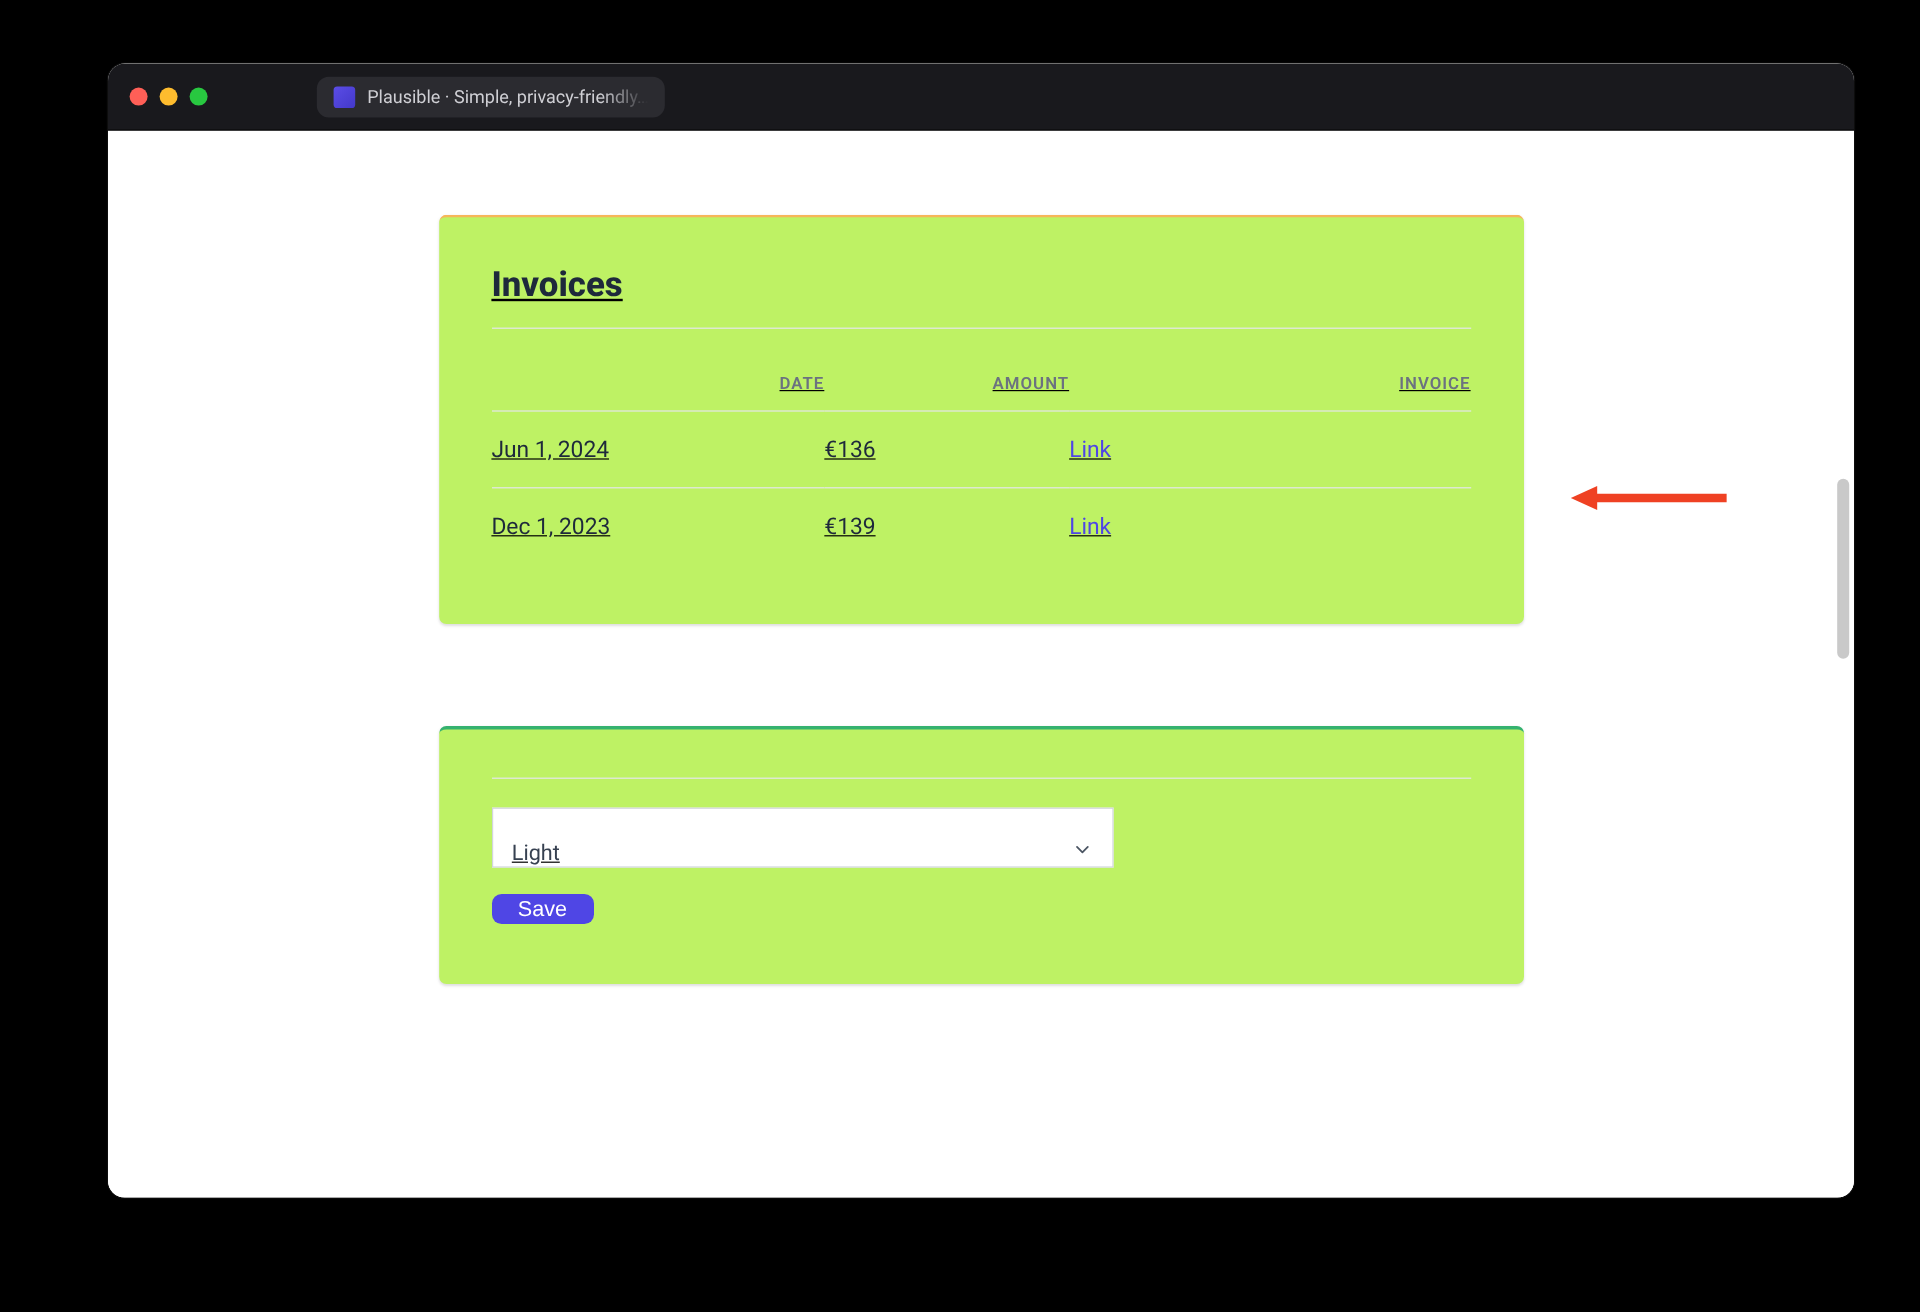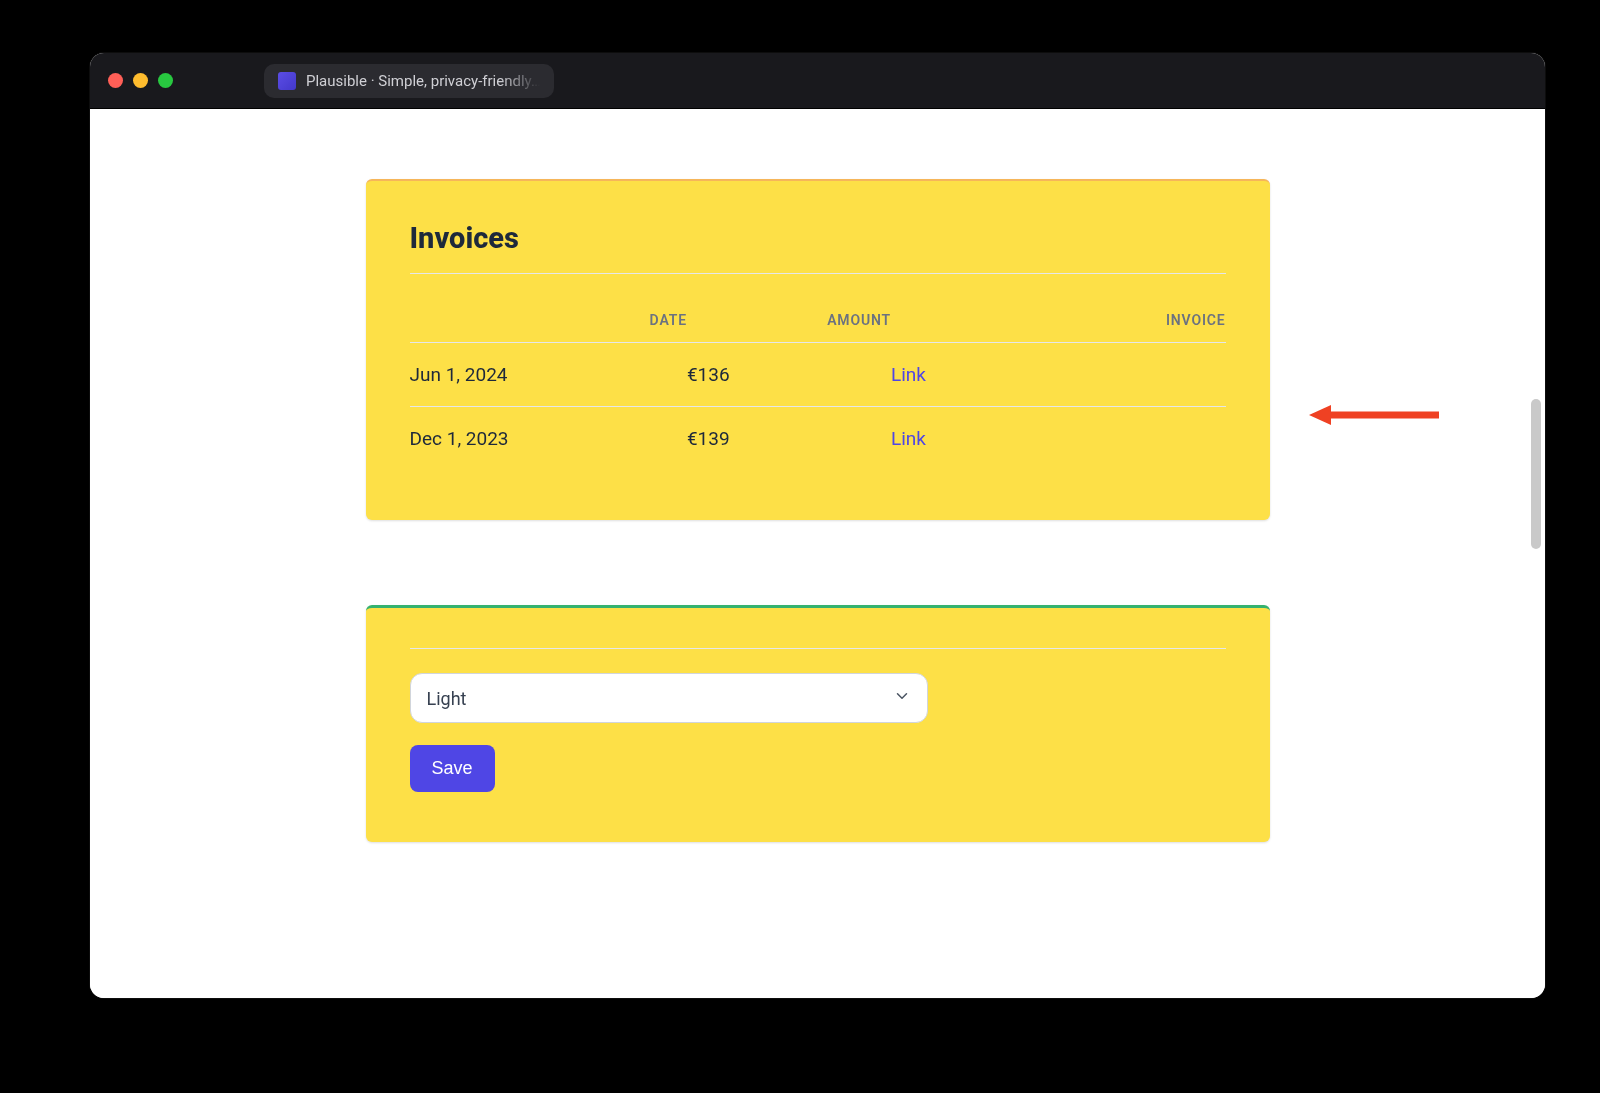--- a/index.html
+++ b/index.html
@@ -52,25 +52,26 @@
     position: absolute;
     left: 0; top: 56px;
     right: 0; bottom: 0;
     background: #fff;
     overflow: hidden;
   }
   .page { padding: 0 0 40px 0; }
   .card {
     width: 904px;
     margin: 0 auto 85px auto;
-    background: #fde047;
+    background: #bef264;
     border-radius: 6px;
     box-shadow: 0 1px 3px rgba(0,0,0,0.08), 0 1px 2px rgba(0,0,0,0.06);
     padding: 40px 44px 50px;
     position: relative;
+    text-decoration: underline;
   }
   .card.top-orange { border-top: 2px solid #f6b65a; margin-top: 70px; }
   .card.top-green { border-top: 3px solid #35b26f; }
   .card h2 {
     font-size: 29px;
     font-weight: 800;
     color: #1e293b;
     margin-bottom: 18px;
   }
   .hr { height:1px; background:#e5e7eb; margin-bottom: 24px; }
@@ -91,36 +92,36 @@
   }
   table.invoices td a { color: #4f46e5; text-decoration: none; text-align: center; }
   .col-date { width: 34%; }
   .col-amount { width: 25%; margin-left: 29px; }
   .col-invoice { width: 41%; }
   .field-label { font-size: 18px; color: #1e293b; margin-bottom: 10px; margin-top:6px; }
   .select {
     width: 518px;
     height: 50px;
     border: 1px solid #d1d5db;
-    border-radius: 12px;
-    display: flex; align-items: center; justify-content: space-between;
+    border-radius: 0;
+    display: flex; align-items: flex-end; justify-content: space-between;
     padding: 0 16px;
     font-size: 18px;
     color: #374151;
     background: #fff;
     cursor: pointer;
   }
   .select .chev svg { width: 18px; height: 18px; stroke: #4b5563; }
   .save-btn {
     margin-top: 22px;
     background: #4f46e5;
     color: #fff;
     border: none;
     border-radius: 8px;
-    padding: 13px 22px;
+    padding: 2px 22px;
     font-size: 18px;
     font-weight: 500;
     cursor: pointer;
   }
   .arrow {
     position: absolute;
     left: 943px; top: 222px;
     pointer-events: none;
   }
   .scrollbar {

